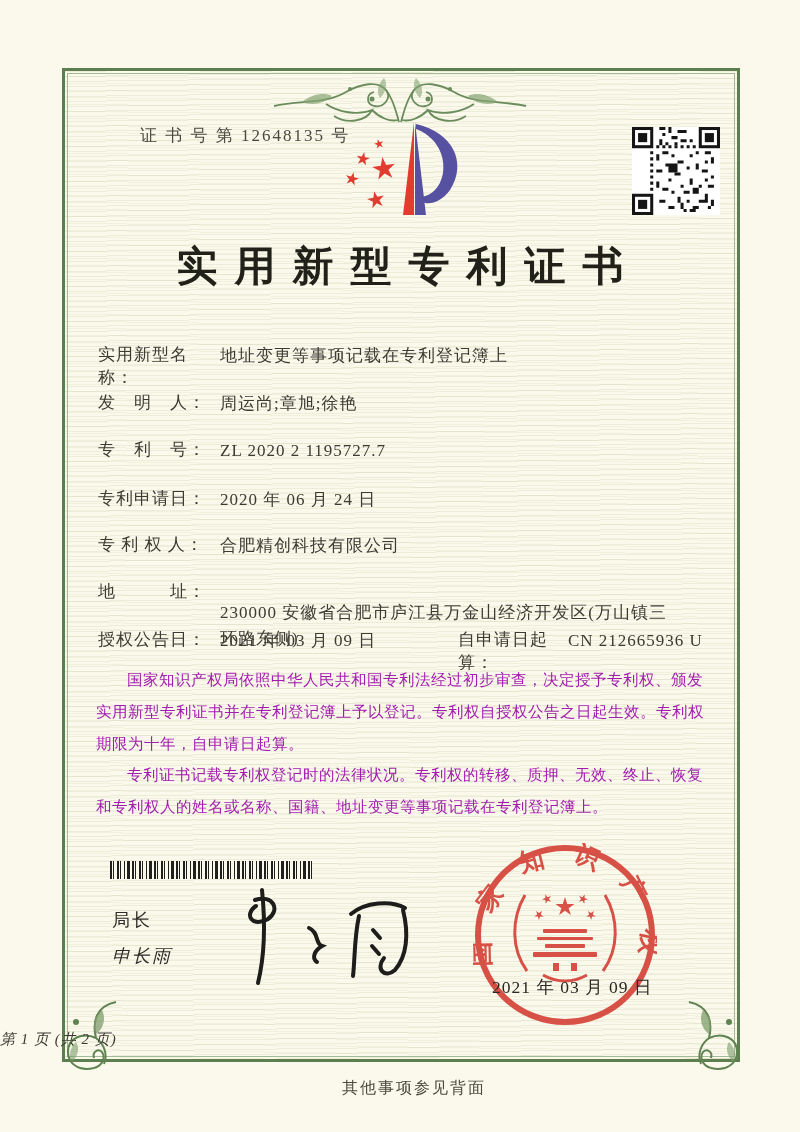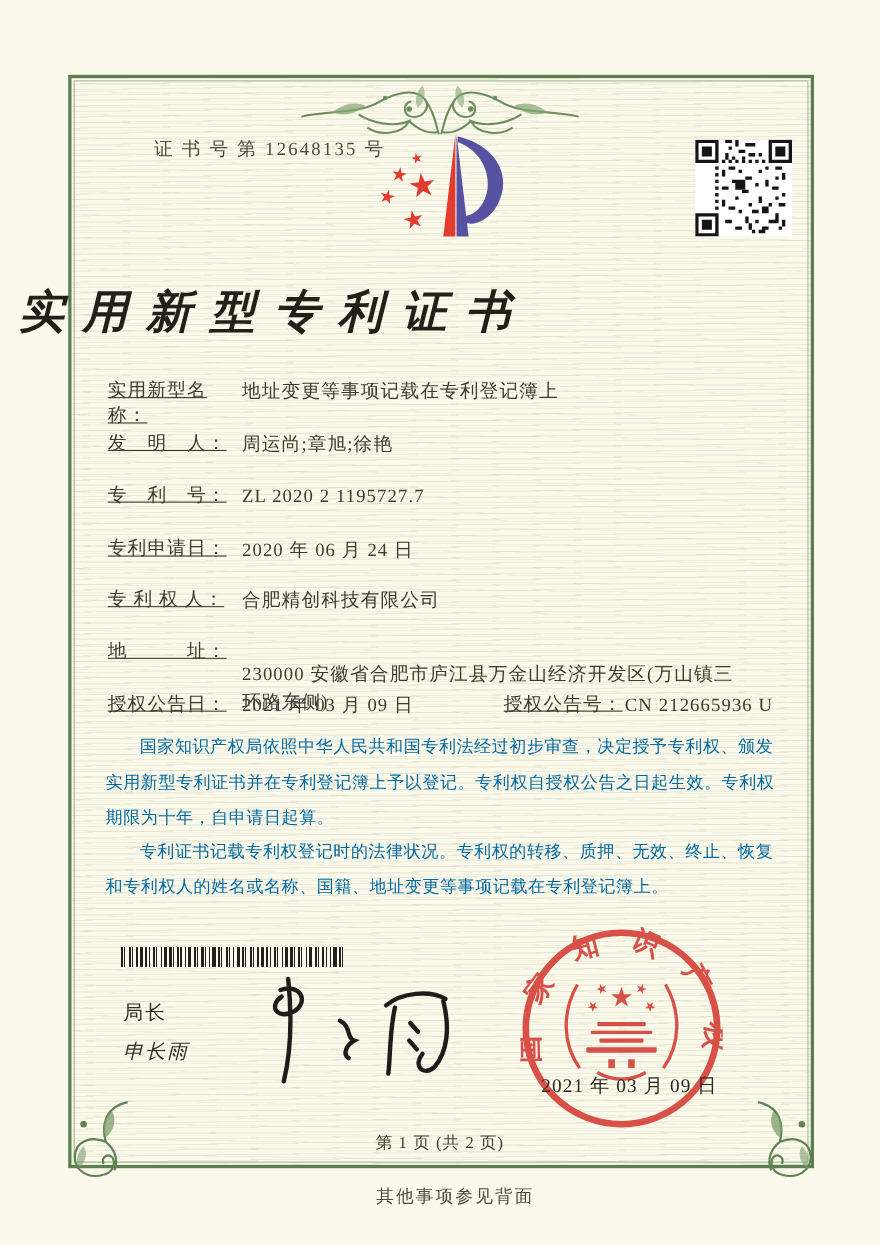--- a/index.html
+++ b/index.html
@@ -6,43 +6,43 @@
   body{background:#e9e7dc;font-family:"Liberation Serif","DejaVu Serif",serif;}
   .page{position:relative;width:800px;height:1132px;background:#fbf9ec;overflow:hidden;margin:0 auto;}
   .texture{position:absolute;left:65px;top:71px;width:672px;height:988px;
     background:
       repeating-linear-gradient(179.3deg, rgba(160,170,115,.16) 0 1px, transparent 1px 5px),
       repeating-linear-gradient(180.8deg, rgba(150,165,110,.10) 0 1px, transparent 1px 7px);
   }
   .border-outer{position:absolute;left:62px;top:68px;width:678px;height:994px;border:3px solid #5d7f50;box-sizing:border-box;}
   .border-inner{position:absolute;inset:2px;border:1px solid #a4ba95;}
   .cert-no{position:absolute;left:100px;top:124px;font-size:17px;letter-spacing:2px;color:#4a4a40;margin-left:40px;}
-  .title{position:absolute;left:0;top:256px;width:100%;font-size:41px;font-weight:600;
-         letter-spacing:17px;text-indent:17px;color:#21211a;font-style:italic;}
+  .title{position:absolute;left:0;top:239px;width:100%;text-align:center;font-size:41px;font-weight:600;
+         letter-spacing:17px;text-indent:17px;color:#21211a;}
   .row{position:absolute;left:98px;display:flex;align-items:flex-start;color:#3c3b32;font-size:17px;}
-  .flabel{flex:none;width:122px;letter-spacing:1px;text-decoration:underline;}
+  .flabel{flex:none;width:122px;letter-spacing:1px;}
   .fvalue{letter-spacing:1px;line-height:1.55;}
   .r0{top:343px}.r1{top:391px}.r2{top:438px}.r3{top:487px}.r4{top:533px}
   .r5{top:580px}.r5 .fvalue{width:452px;margin-top:20px;}
   .r6{top:628px}
   .r7{top:628px;left:458px;}
   .r7 .flabel{width:110px;}
-  .paras{position:absolute;left:96px;top:664px;width:610px;color:#0369a1;font-size:15.5px;line-height:2.05;letter-spacing:.5px;}
+  .paras{position:absolute;left:96px;top:664px;width:610px;color:#a21caf;font-size:15.5px;line-height:2.05;letter-spacing:.5px;}
   .paras p{margin:0;text-indent:2em;}
   .barcode{position:absolute;left:110px;top:861px;width:202px;height:18px;
     background:repeating-linear-gradient(90deg,
       #20201e 0 2px,#fbf9ec 2px 3px,#20201e 3px 4px,#fbf9ec 4px 7px,
       #20201e 7px 9px,#fbf9ec 9px 10px,#20201e 10px 11px,#fbf9ec 11px 14px,
       #20201e 14px 15px,#fbf9ec 15px 17px,#20201e 17px 20px,#fbf9ec 20px 22px);}
   .signer-title{position:absolute;left:112px;top:908px;font-size:18px;color:#2d2c26;letter-spacing:2px;font-family:Liberation Mono, monospace;}
   .signer-name{position:absolute;left:112px;top:944px;font-size:18px;color:#2d2c26;letter-spacing:2px;font-style:italic;}
   .sig{position:absolute;left:225px;top:884px;}
   .seal{position:absolute;left:473px;top:843px;}
   .seal-date{position:absolute;left:492px;top:975px;font-size:17.5px;color:#2b2823;letter-spacing:1px;white-space:nowrap;}
-  .page-info{position:absolute;left:0;top:1030px;width:100%;text-align:center;font-size:15px;color:#3c3b32;letter-spacing:1px;}
+  .page-info{position:absolute;left:0;top:1030px;width:100%;font-size:15px;color:#3c3b32;letter-spacing:1px;font-style:italic;}
   .back-note{position:absolute;left:14px;top:1078px;width:100%;text-align:center;font-size:16px;color:#4b4a3e;letter-spacing:2px;}
   .qr{position:absolute;left:632px;top:127px;}
   .logo{position:absolute;left:330px;top:112px;}
   .orn-top{position:absolute;left:272px;top:62px;}
   .orn-bl{position:absolute;left:52px;top:998px;}
   .orn-br{position:absolute;left:683px;top:998px;}
   svg{display:block;}
 </style>
 </head>
 <body>
@@ -155,21 +155,21 @@
   </div>
   <div class="row r5">
     <span class="flabel">地　　　址：</span>
     <span class="fvalue">230000 安徽省合肥市庐江县万金山经济开发区(万山镇三环路东侧)</span>
   </div>
   <div class="row r6">
     <span class="flabel">授权公告日：</span>
     <span class="fvalue">2021 年 03 月 09 日</span>
   </div>
   <div class="row r7">
-    <span class="flabel">授权公告号：</span>
+    <span class="flabel">自申请日起算：</span>
     <span class="fvalue">CN 212665936 U</span>
   </div>
 
   <div class="paras">
     <p>国家知识产权局依照中华人民共和国专利法经过初步审查，决定授予专利权、颁发实用新型专利证书并在专利登记簿上予以登记。专利权自授权公告之日起生效。专利权期限为十年，自申请日起算。</p>
     <p>专利证书记载专利权登记时的法律状况。专利权的转移、质押、无效、终止、恢复和专利权人的姓名或名称、国籍、地址变更等事项记载在专利登记簿上。</p>
   </div>
 
   <div class="barcode"></div>
 

